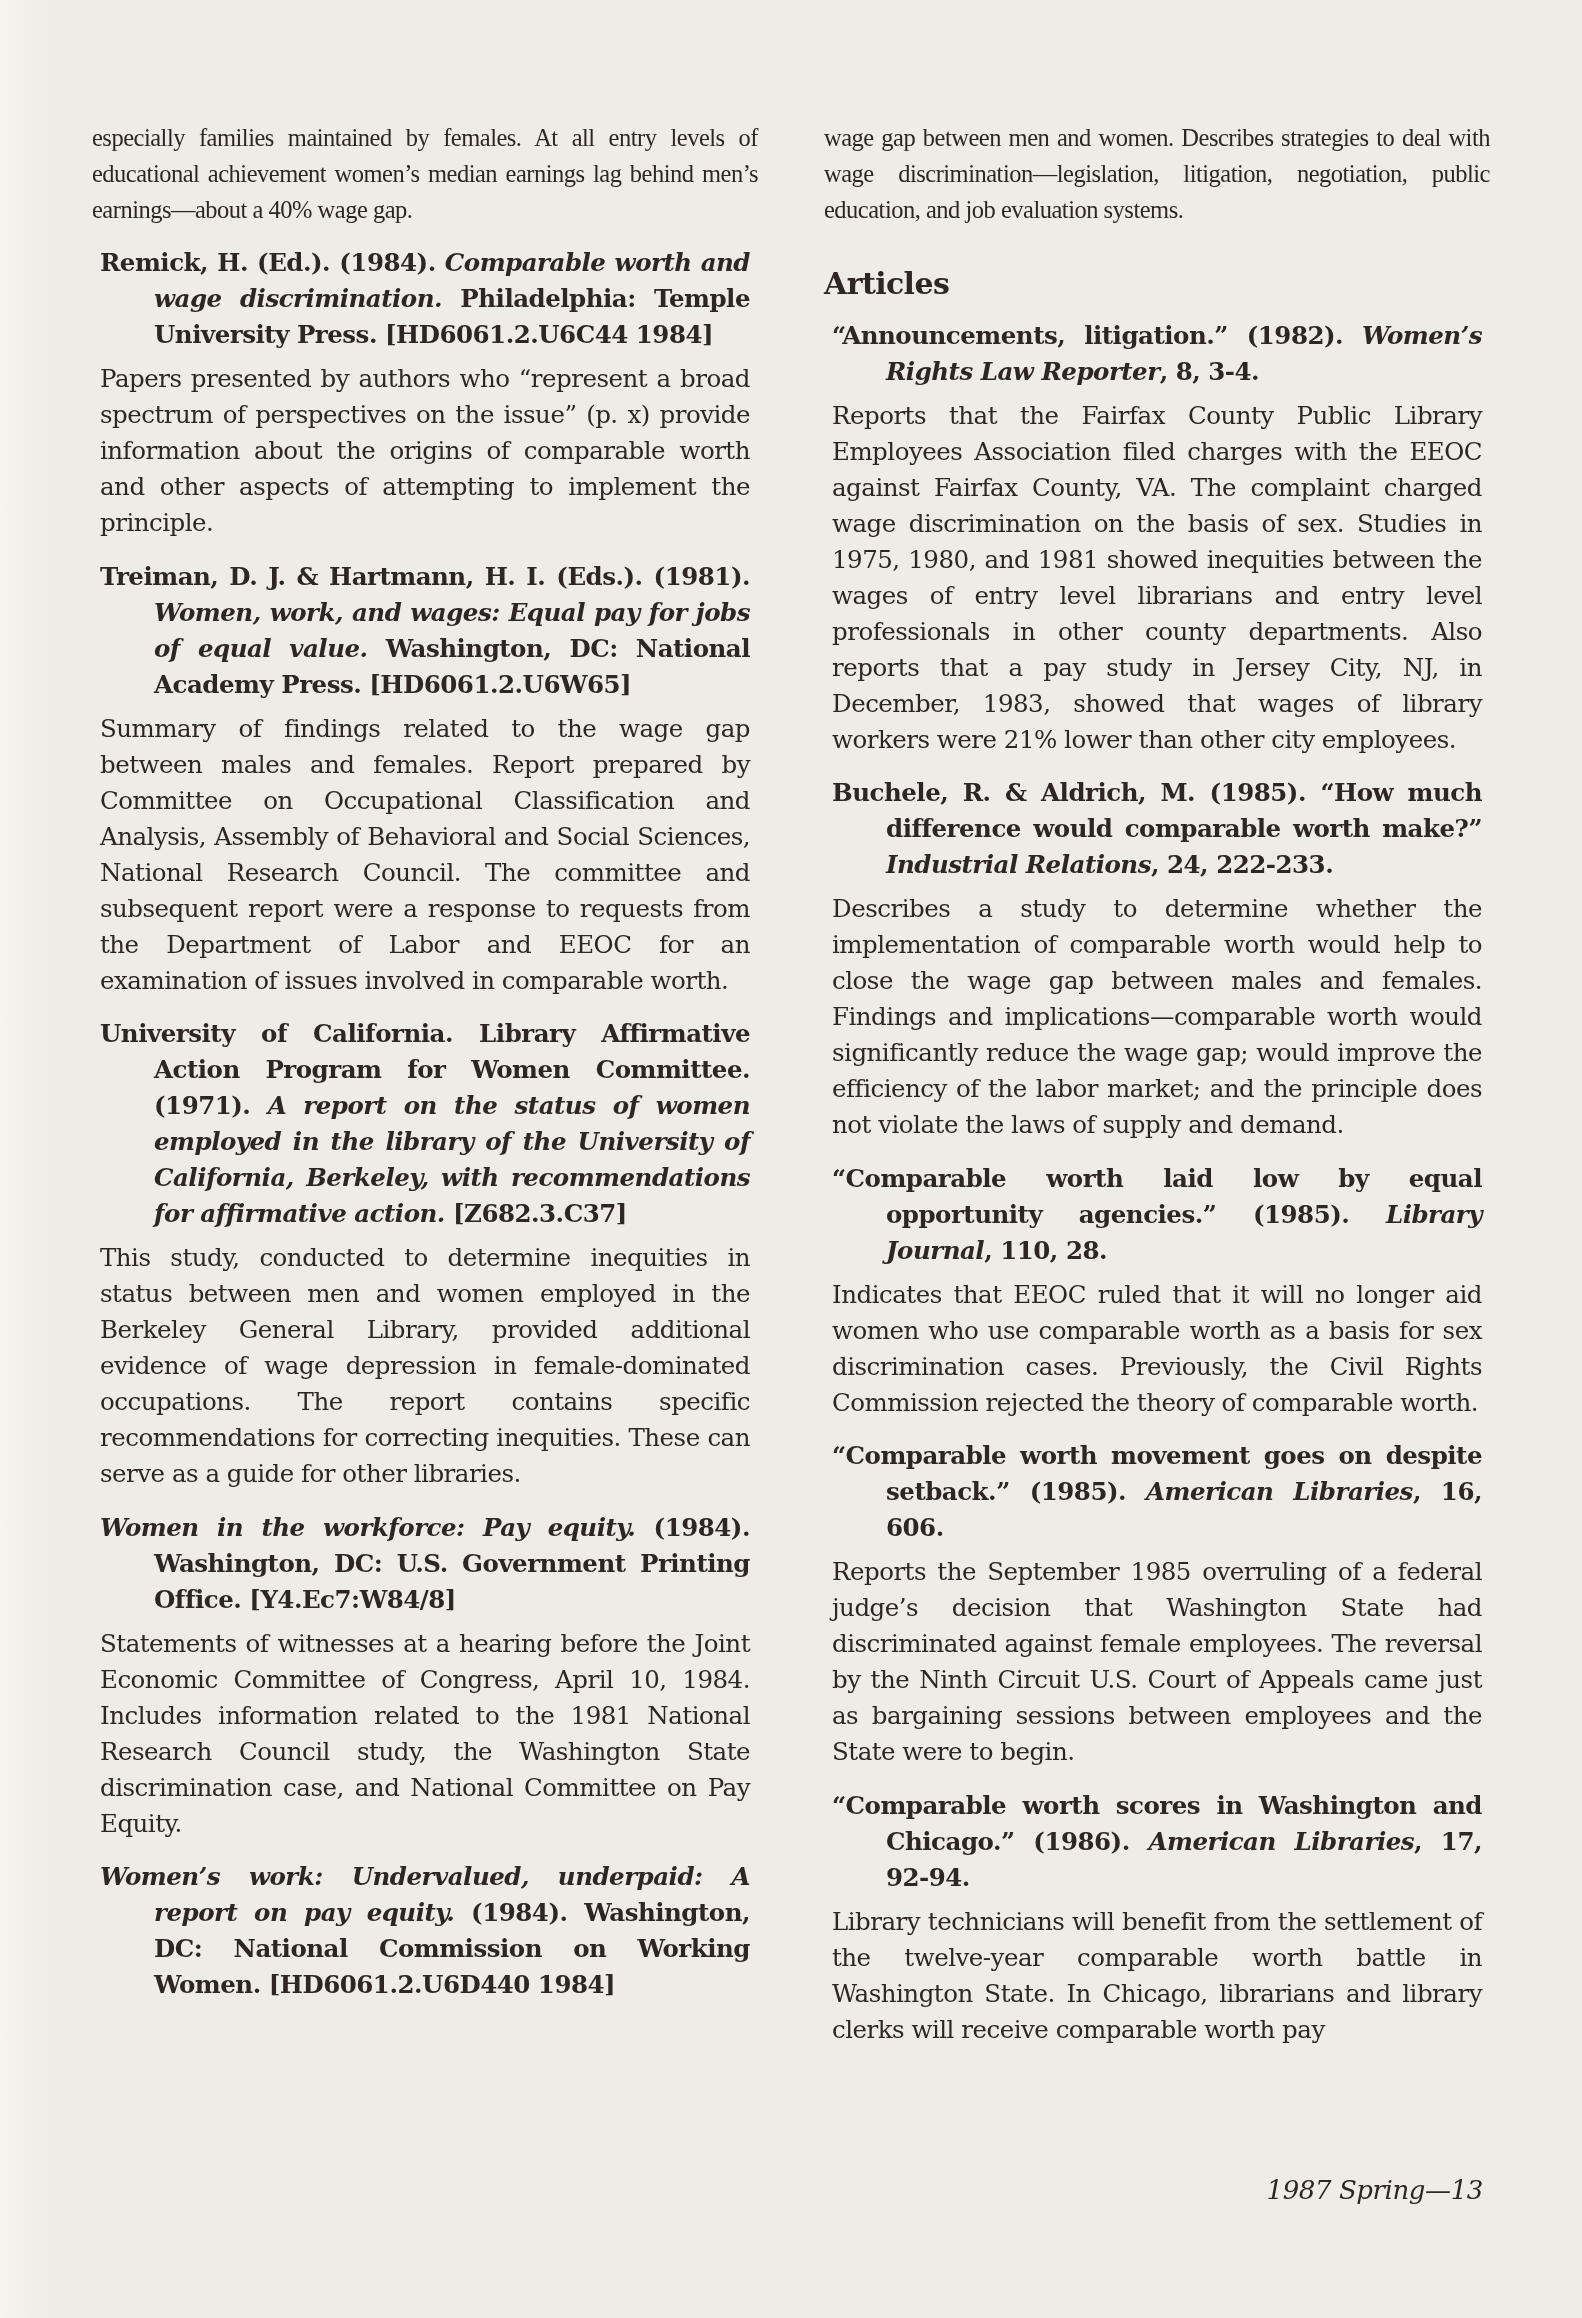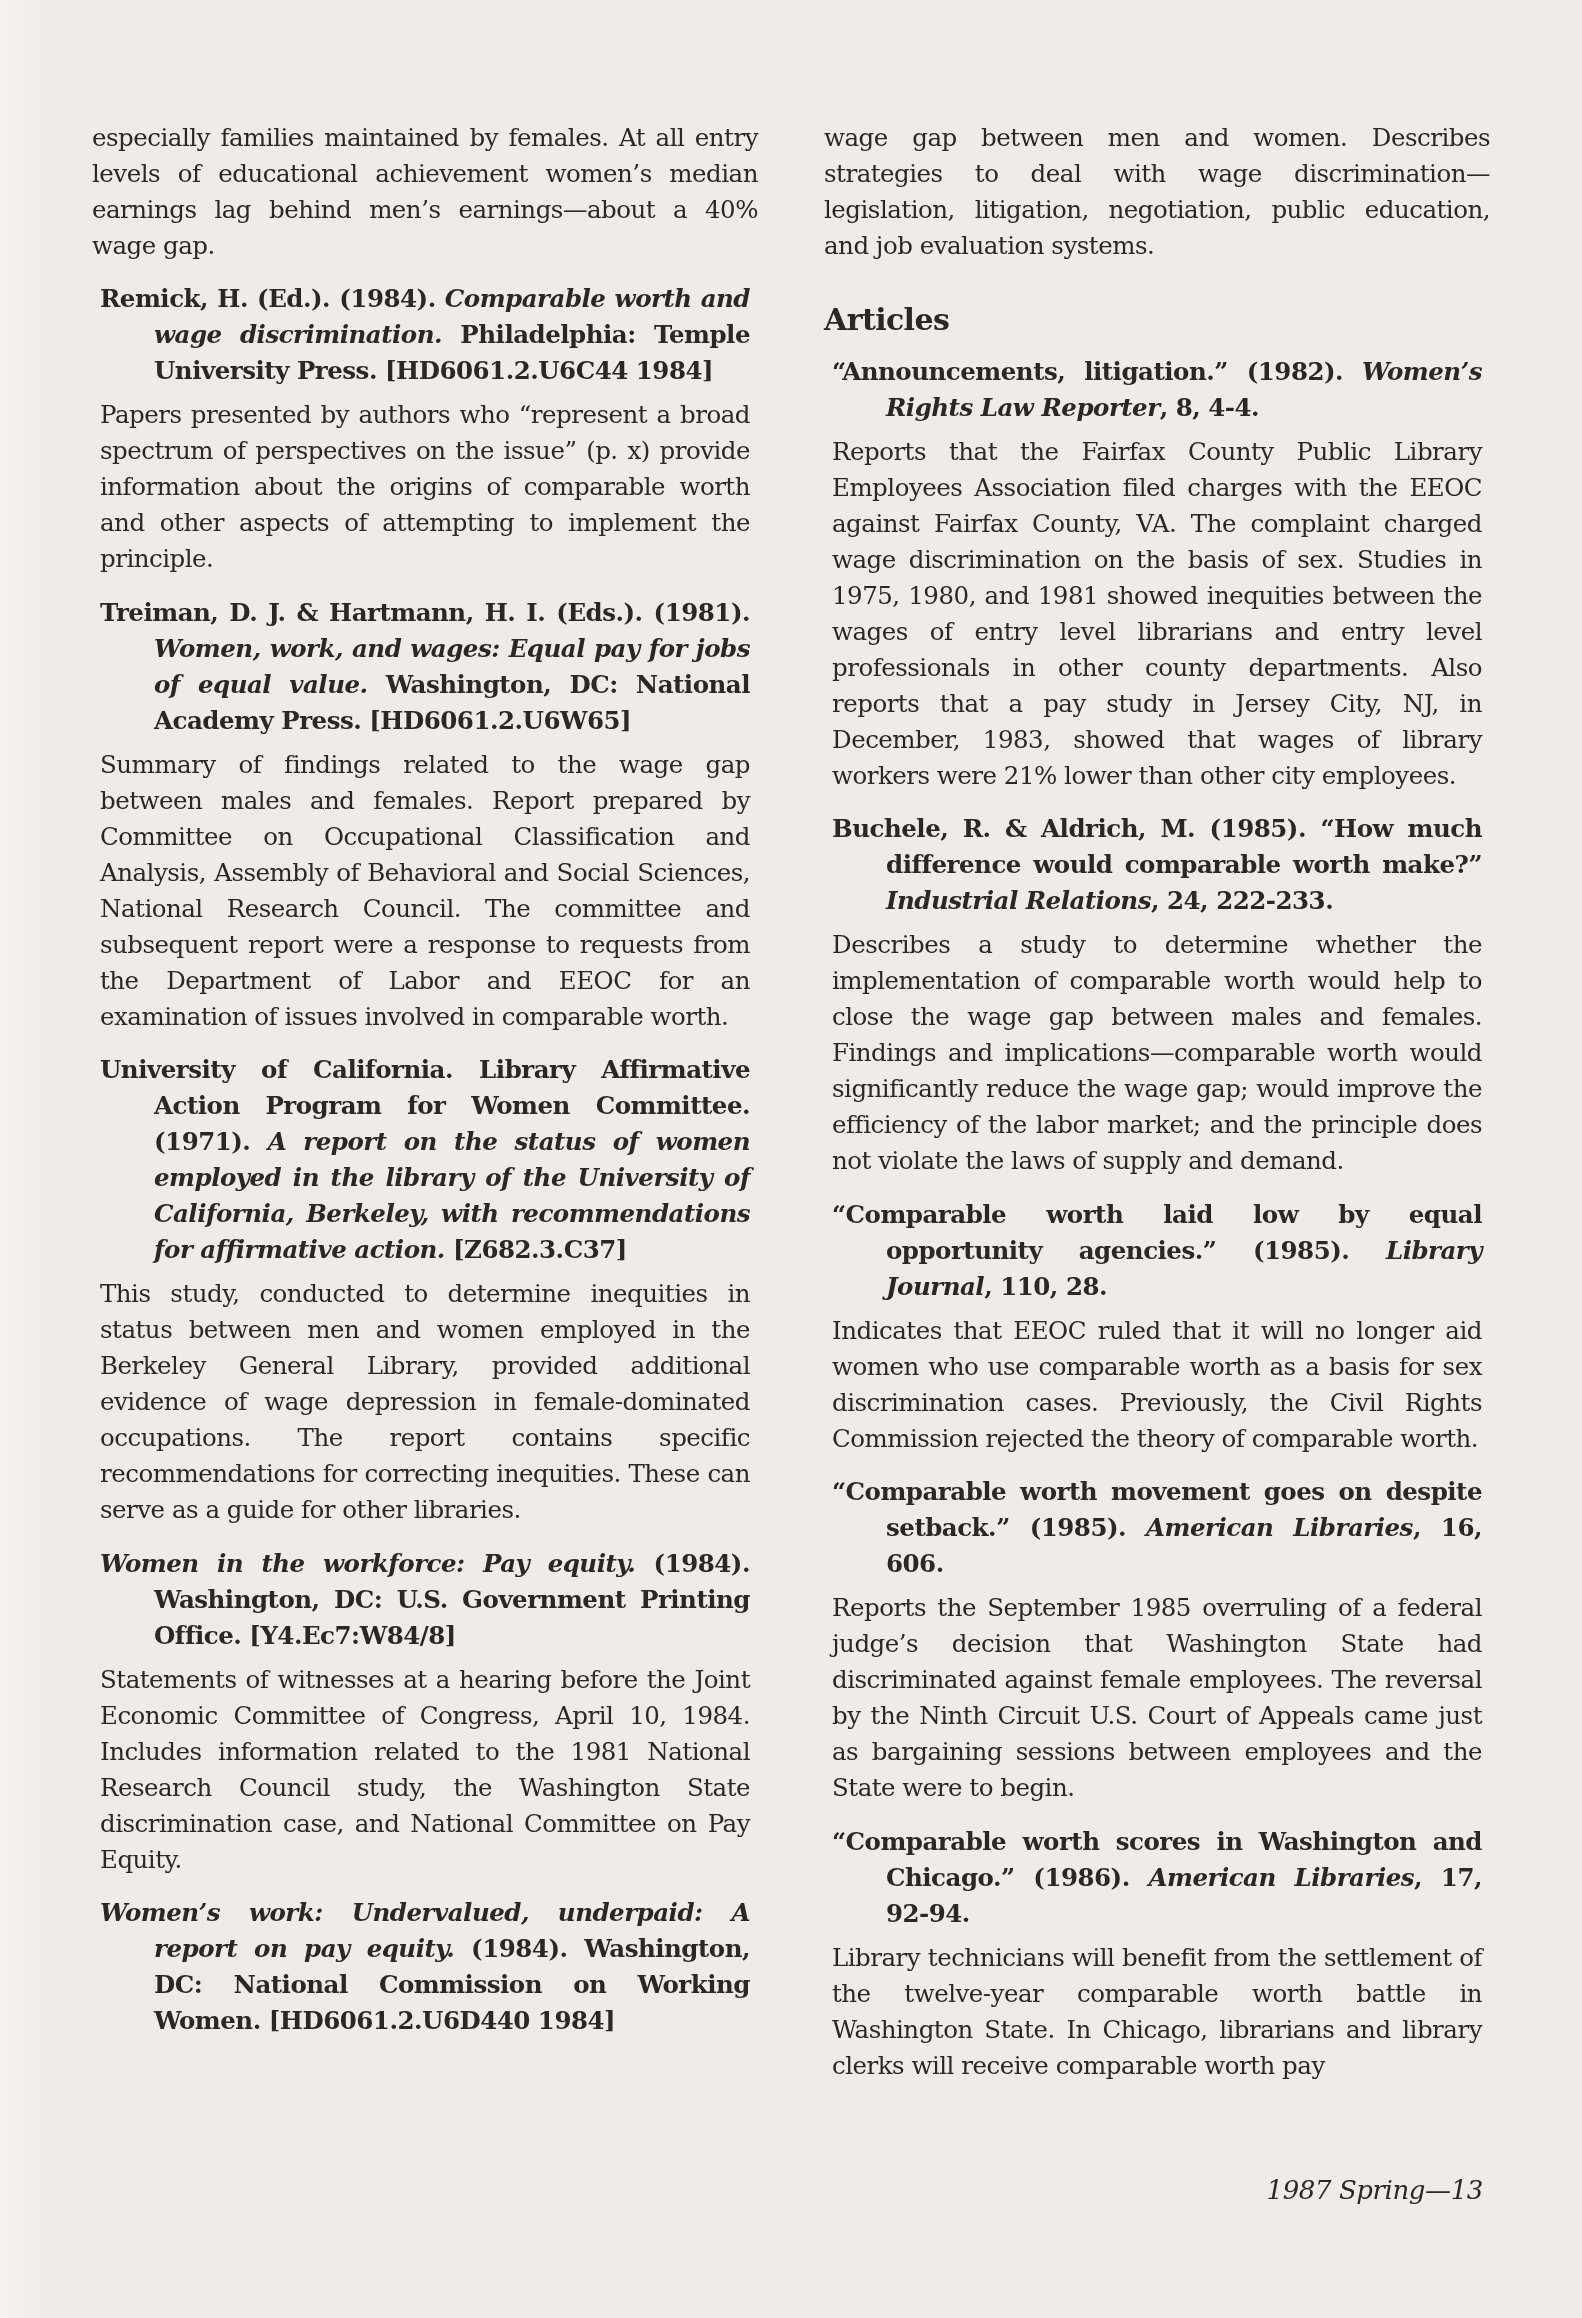--- a/index.html
+++ b/index.html
@@ -34,21 +34,21 @@
     .col-left { left: 92px; }
     .col-right { left: 824px; }
     .entry { margin: 0 0 17.4px 0; }
     .citation {
       padding-left: 54px;
       text-indent: -54px;
       margin: 8px;
       font-weight: bold;
     }
     .annotation { margin: 8px; }
-    .continuation { margin: 0 0 17.4px 0; }
+    .continuation { margin: 0 0 17.4px 0; font-family: Liberation Serif, serif; }
     .section-heading {
       font-weight: bold;
       font-size: 30px;
       margin: 38px 0 16px 0;
       letter-spacing: -0.6px;
     }
     i { font-style: italic; }
     .footer {
       position: absolute;
       right: 99px;
@@ -91,21 +91,21 @@
     <p class="citation"><span></span><i>Women’s work: Undervalued, underpaid: A report on pay equity.</i><span> (1984). Washington, DC: National Commission on Working Women. [HD6061.2.U6D440 1984]</span></p>
   </div>
 </div>
 
 <div class="column col-right">
   <p class="continuation">wage gap between men and women. Describes strategies to deal with wage discrimination—legislation, litigation, negotiation, public education, and job evaluation systems.</p>
 
   <h2 class="section-heading">Articles</h2>
 
   <div class="entry">
-    <p class="citation"><span>“Announcements, litigation.” (1982). </span><i>Women’s Rights Law Reporter</i><span>, 8, 4-4.</span></p>
+    <p class="citation"><span>“Announcements, litigation.” (1982). </span><i>Women’s Rights Law Reporter</i><span>, 8, 3-4.</span></p>
     <p class="annotation">Reports that the Fairfax County Public Library Employees Association filed charges with the EEOC against Fairfax County, VA. The complaint charged wage discrimination on the basis of sex. Studies in 1975, 1980, and 1981 showed inequities between the wages of entry level librarians and entry level professionals in other county departments. Also reports that a pay study in Jersey City, NJ, in December, 1983, showed that wages of library workers were 21% lower than other city employees.</p>
   </div>
 
   <div class="entry">
     <p class="citation"><span>Buchele, R. &amp; Aldrich, M. (1985). “How much difference would comparable worth make?” </span><i>Industrial Relations</i><span>, 24, 222-233.</span></p>
     <p class="annotation">Describes a study to determine whether the implementation of comparable worth would help to close the wage gap between males and females. Findings and implications—comparable worth would significantly reduce the wage gap; would improve the efficiency of the labor market; and the principle does not violate the laws of supply and demand.</p>
   </div>
 
   <div class="entry">
     <p class="citation"><span>“Comparable worth laid low by equal opportunity agencies.” (1985). </span><i>Library Journal</i><span>, 110, 28.</span></p>

